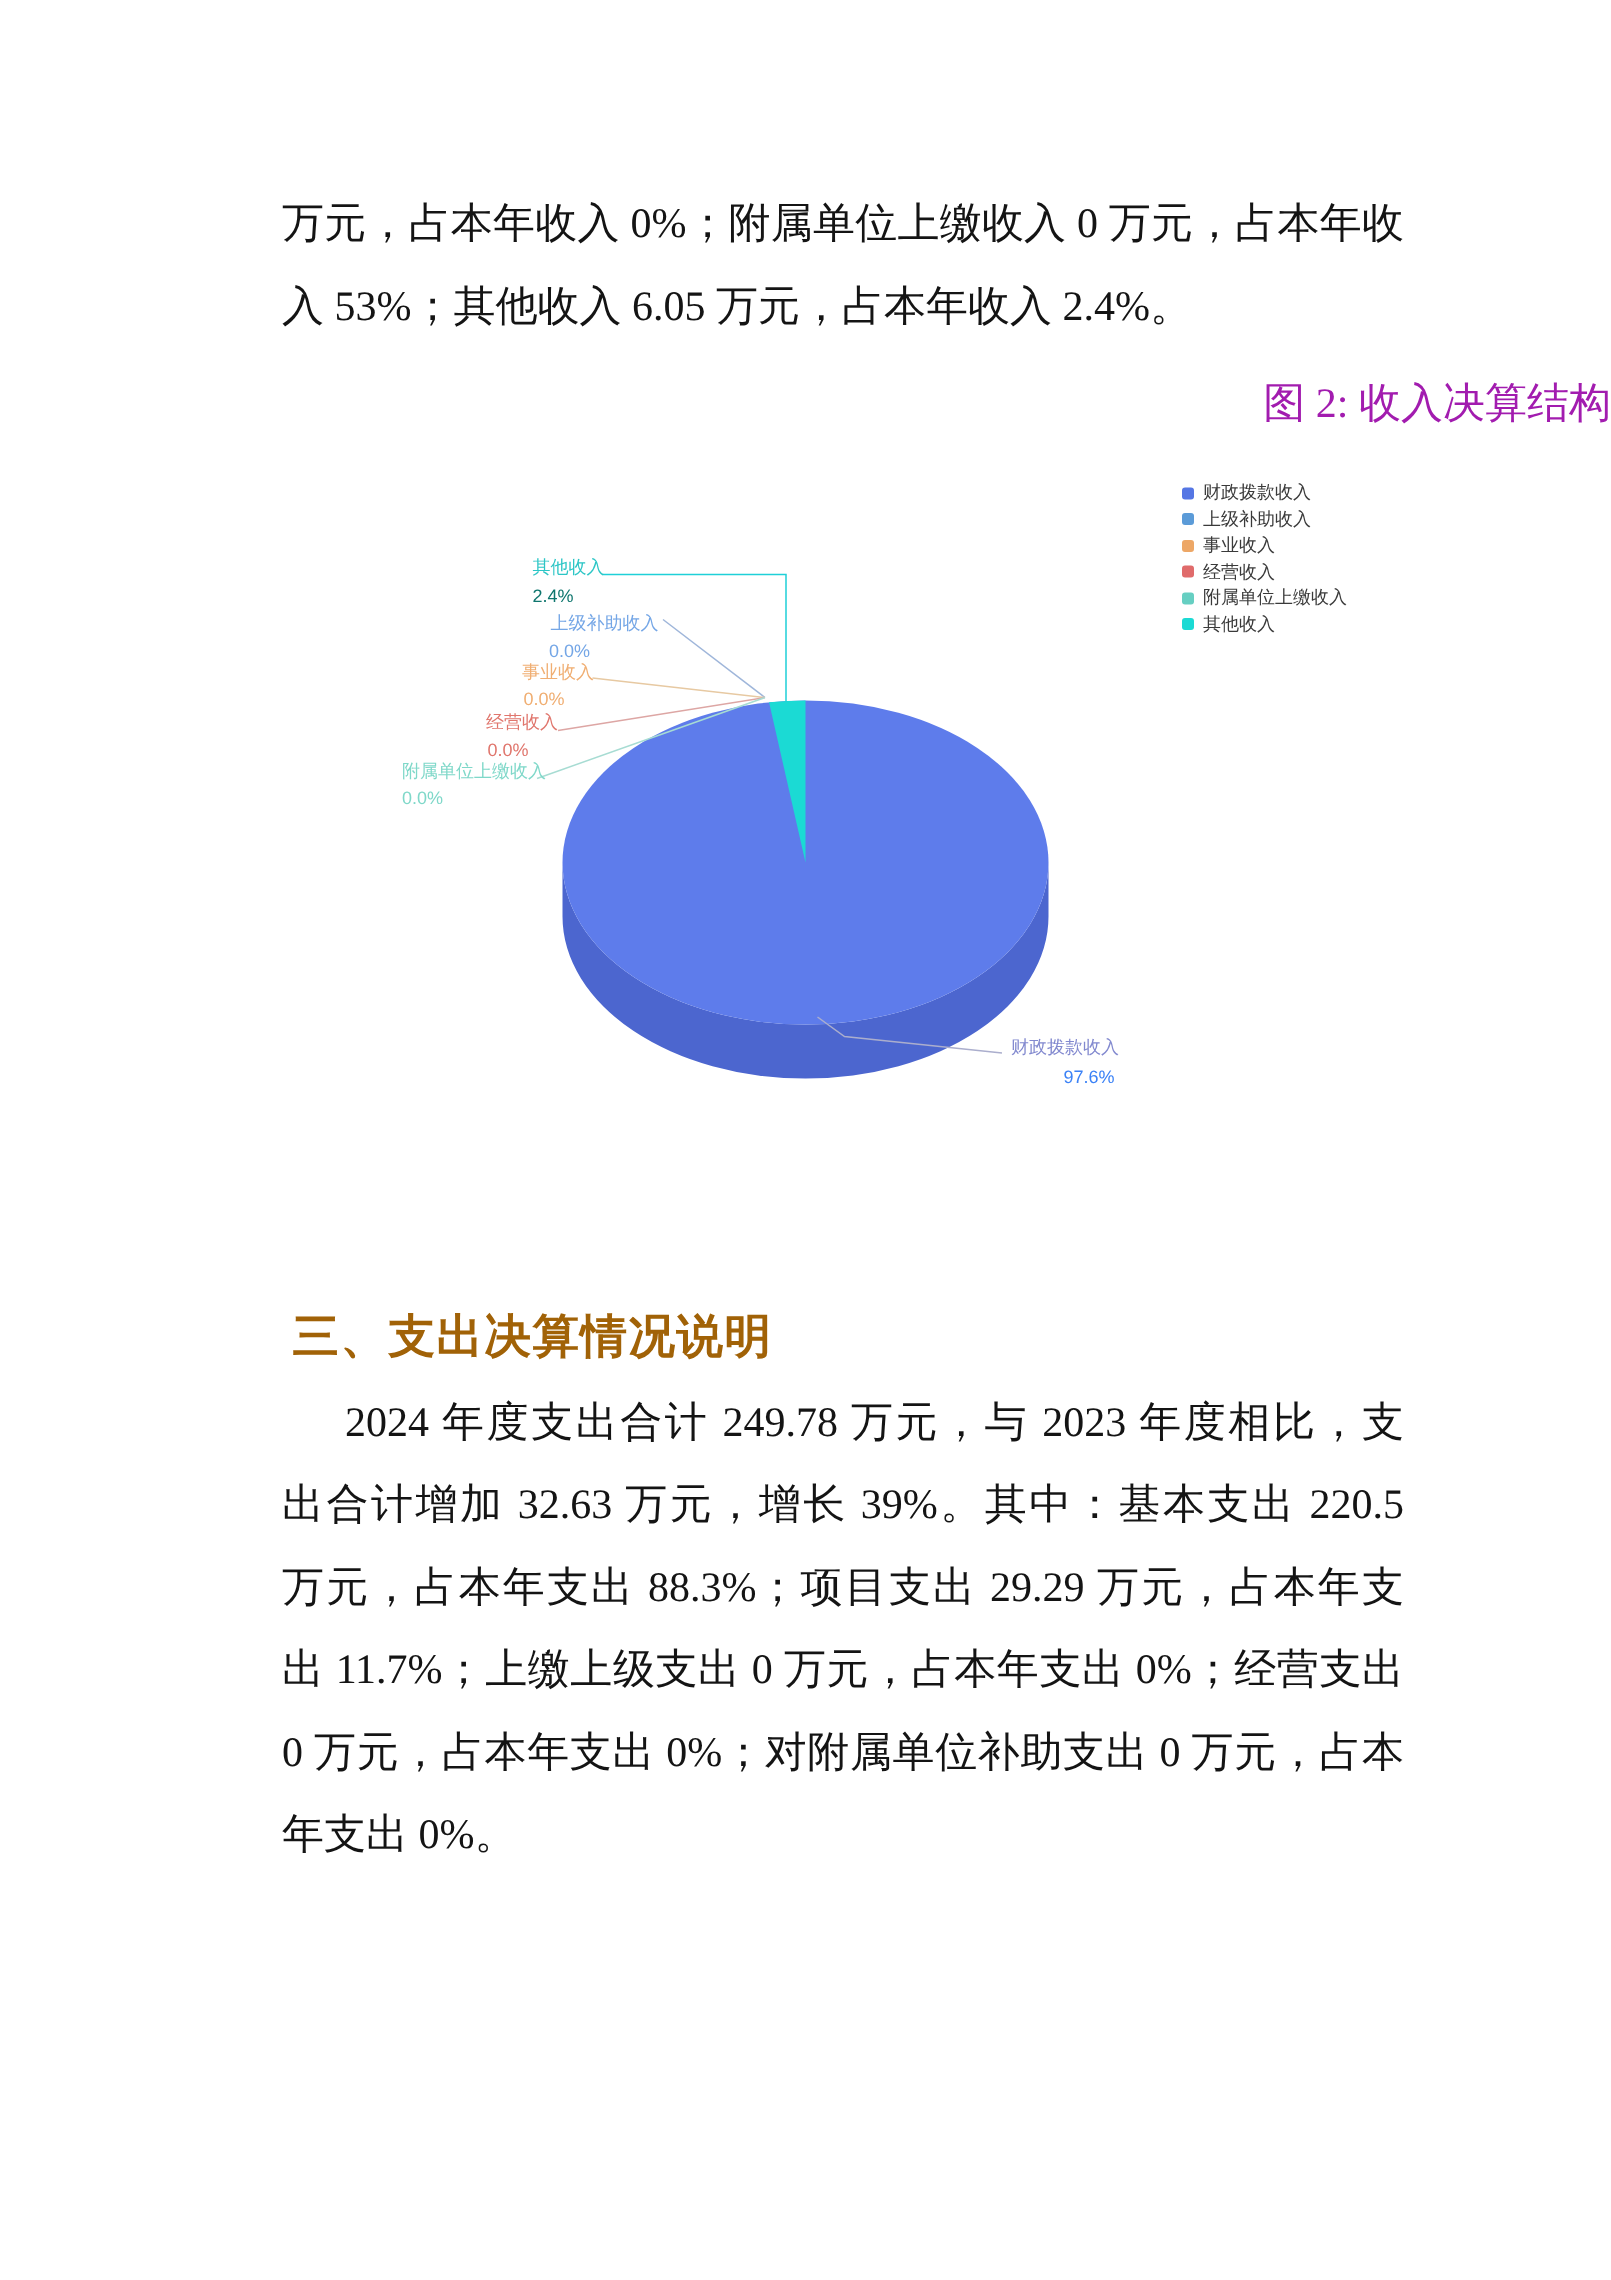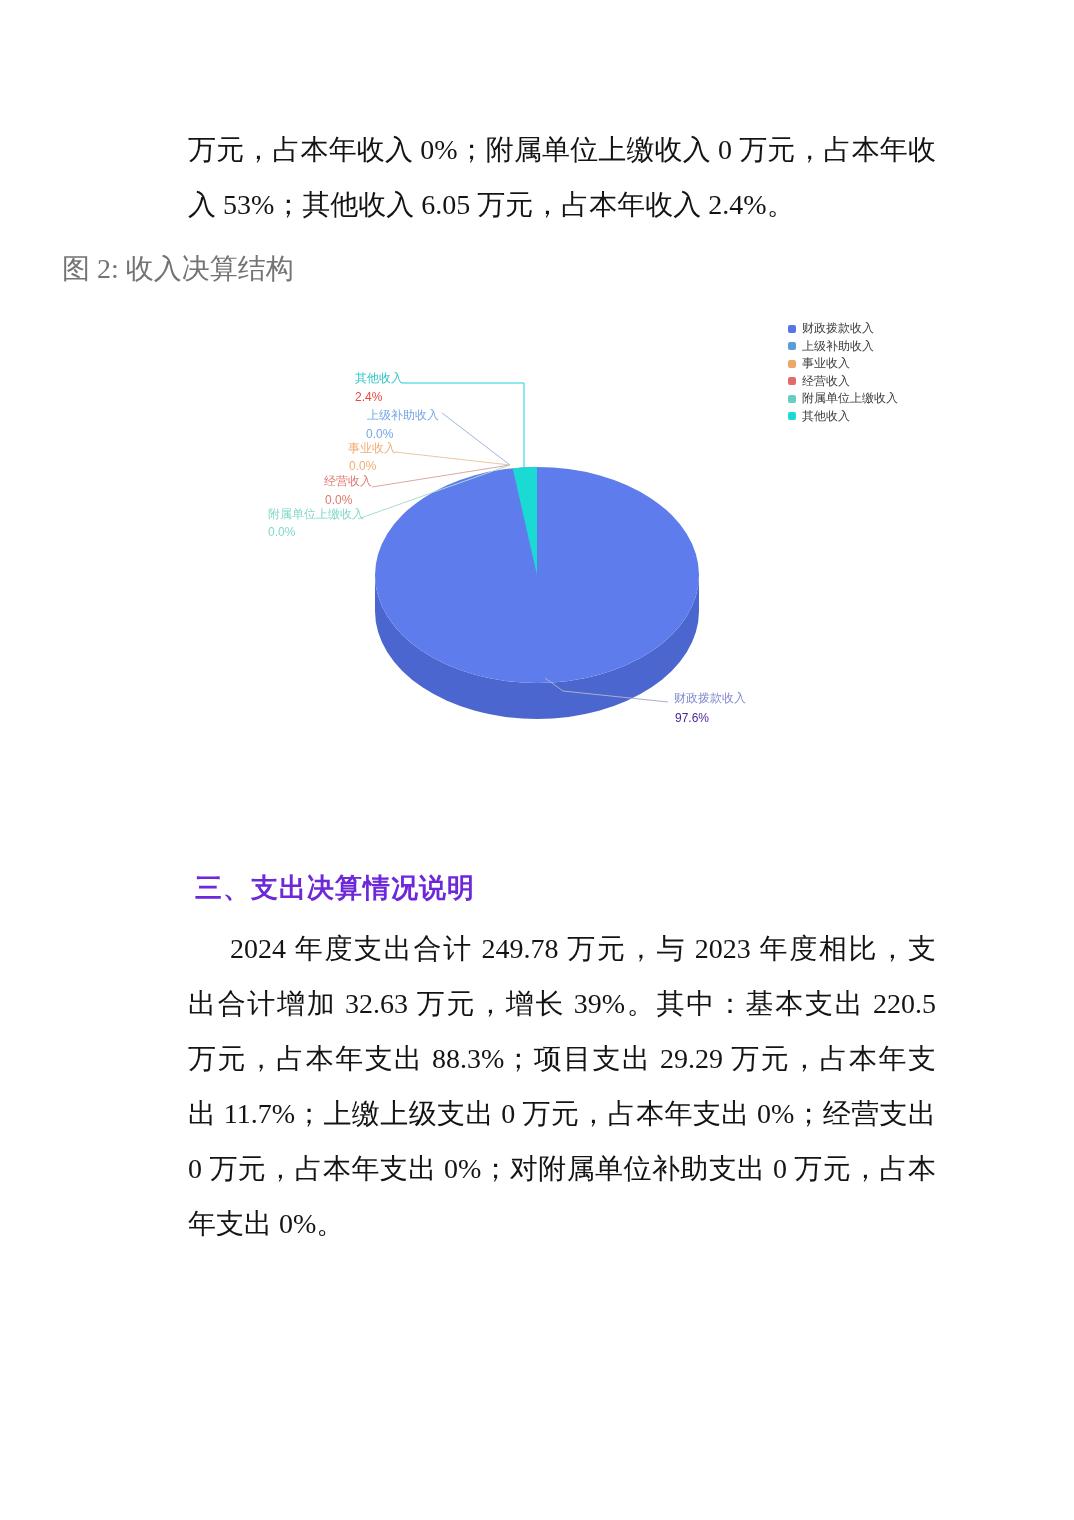--- a/index.html
+++ b/index.html
@@ -19,28 +19,28 @@
   .line{white-space:nowrap;margin-left:36px;}
   .line.justify{
     white-space:normal;
     text-align:justify;
     text-align-last:justify;
     text-justify:inter-character;
   }
   .line.indent{padding-left:42px;}
   .fig-caption{
     position:absolute;left:0;width:1074px;
-    text-align:left;
-    font-size:28px;color:#737373;
+    text-align:right;
+    font-size:28px;color:#a21caf;
     padding-left:62px;box-sizing:border-box;
   }
   .section-heading{
     position:absolute;left:195px;top:870px;
     font-family:Liberation Serif, serif;
-    font-weight:700;font-size:27px;color:#6d28d9;
+    font-weight:700;font-size:31px;color:#a16207;
     letter-spacing:1px;
   }
   .page-number{
     position:absolute;left:0;bottom:84px;width:1074px;
     text-align:center;font-size:17px;color:#222;
   }
   
   .chart{
     position:absolute;left:0;top:298px;width:1074px;height:490px;
     font-family:"Liberation Sans","DejaVu Sans",sans-serif;
@@ -87,36 +87,36 @@
 
       <polyline points="402,85 524,85 524,170" fill="none" stroke-width="1" stroke="#1fd0d8"></polyline>
       <line x1="442" y1="115" x2="510" y2="167" stroke-width="1" stroke="#9fb6da"></line>
       <line x1="395" y1="154" x2="510" y2="167" stroke-width="1" stroke="#e7c9a2"></line>
       <line x1="372" y1="189" x2="510" y2="167" stroke-width="1" stroke="#dda6a4"></line>
       <line x1="358" y1="221" x2="510" y2="167" stroke-width="1" stroke="#a7dcd3"></line>
       <polyline points="545,380 563,393 668,404" fill="none" stroke-width="1" stroke="#abaecd"></polyline>
     </svg>
 
     <div class="callout" style="left: 355px; top: 73px; color: rgb(44, 198, 198);">其他收入</div>
-    <div class="callout" style="left: 355px; top: 92px; color: #ef4444;">2.4%</div>
+    <div class="callout" style="left: 355px; top: 92px; color: #0f766e;">2.4%</div>
 
     <div class="callout" style="left: 367px; top: 110px; color: rgb(116, 166, 230);">上级补助收入</div>
     <div class="callout" style="left: 366px; top: 129px; color: rgb(116, 166, 230);">0.0%</div>
 
     <div class="callout" style="left: 348px; top: 143px; color: rgb(240, 174, 114);">事业收入</div>
     <div class="callout" style="left: 349px; top: 161px; color: rgb(240, 174, 114);">0.0%</div>
 
     <div class="callout" style="left: 324px; top: 176px; color: rgb(224, 118, 109);">经营收入</div>
     <div class="callout" style="left: 325px; top: 195px; color: rgb(224, 118, 109);">0.0%</div>
 
     <div class="callout" style="left: 268px; top: 209px; color: rgb(127, 216, 201);">附属单位上缴收入</div>
     <div class="callout" style="left: 268px; top: 227px; color: rgb(127, 216, 201);">0.0%</div>
 
     <div class="callout" style="left: 674px; top: 393px; color: rgb(130, 137, 207);">财政拨款收入</div>
-    <div class="callout" style="left: 675px; top: 413px; color: #4c1d95;">97.6%</div>
+    <div class="callout" style="left: 709px; top: 413px; color: #3b82f6;">97.6%</div>
 
     <div class="legend">
       <div class="legend-row">
         <span class="legend-marker" style="background-color: rgb(85, 118, 228);"></span>
         <span class="legend-label">财政拨款收入</span>
       </div>
       <div class="legend-row">
         <span class="legend-marker" style="background-color: rgb(91, 155, 216);"></span>
         <span class="legend-label">上级补助收入</span>
       </div>

